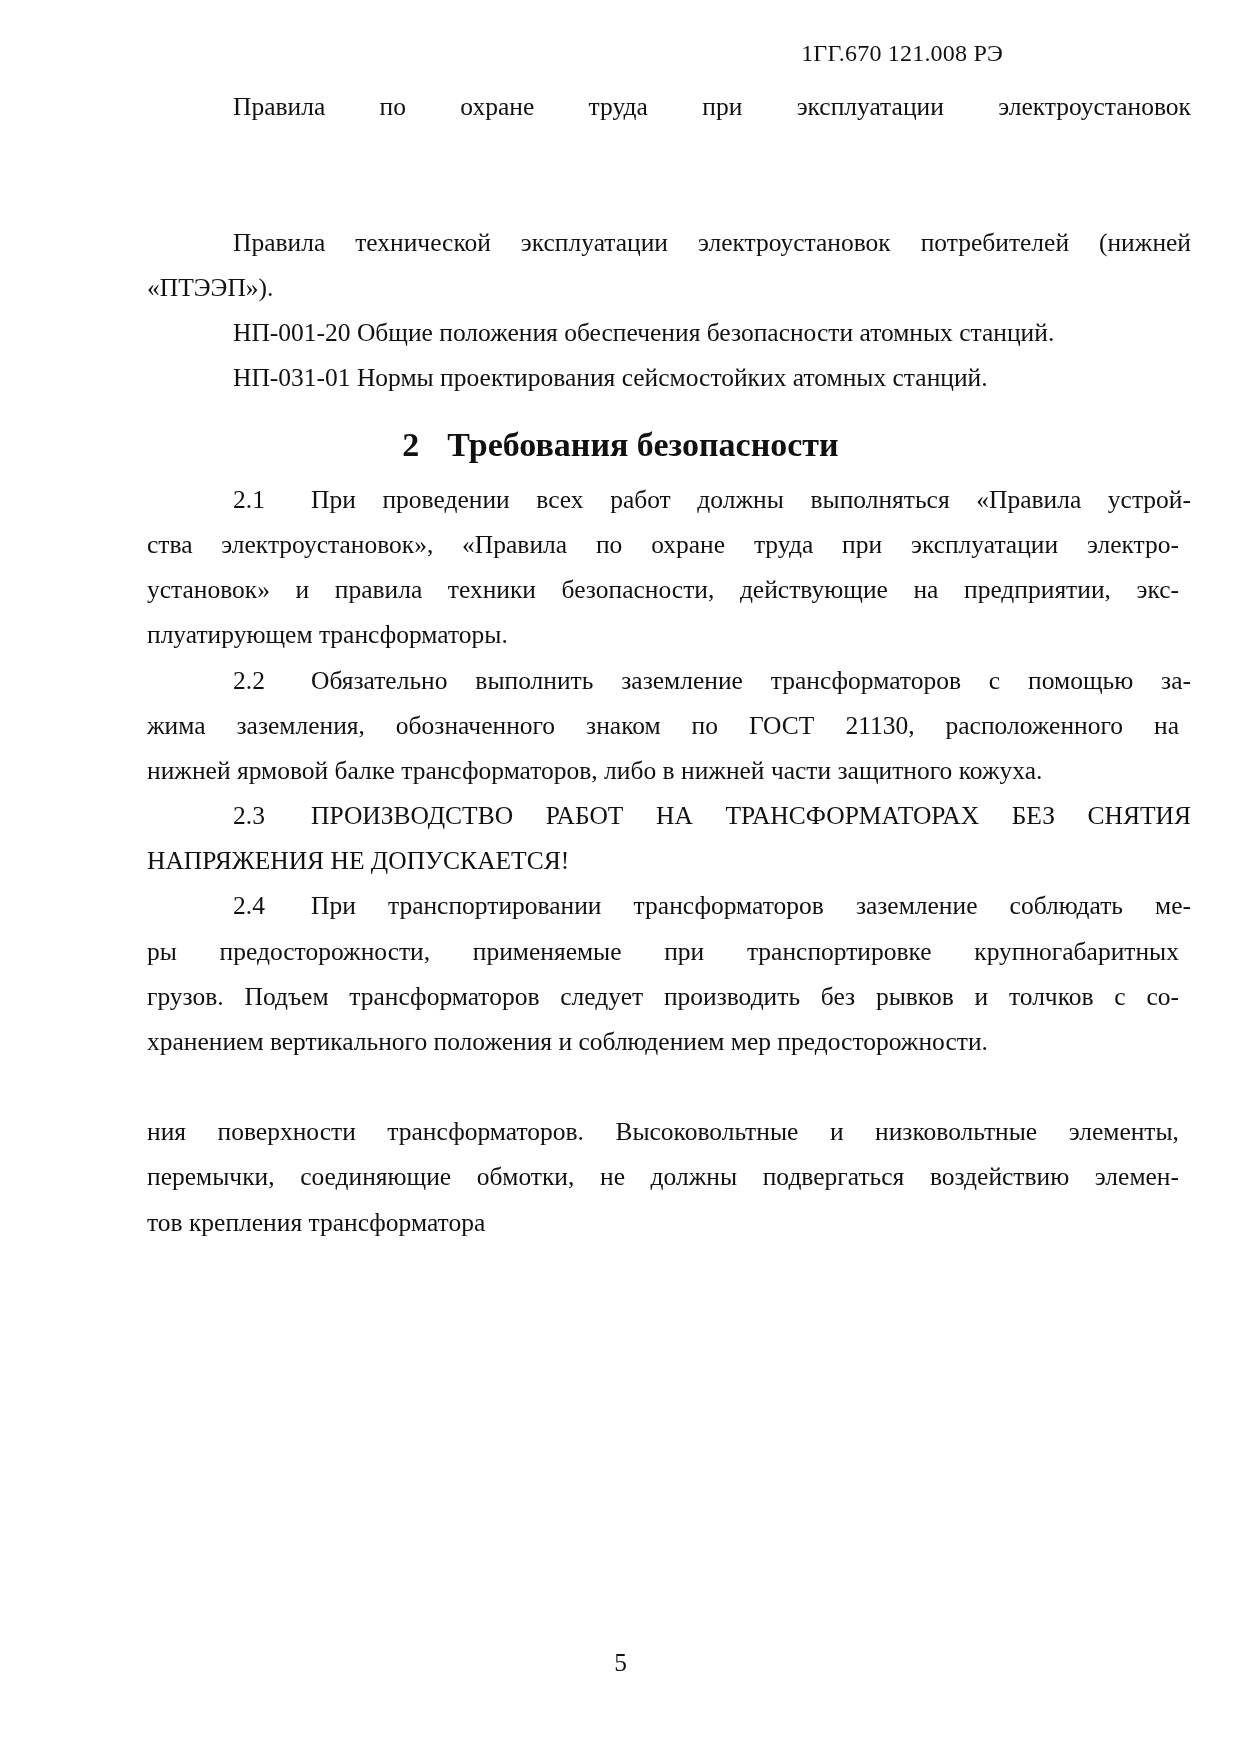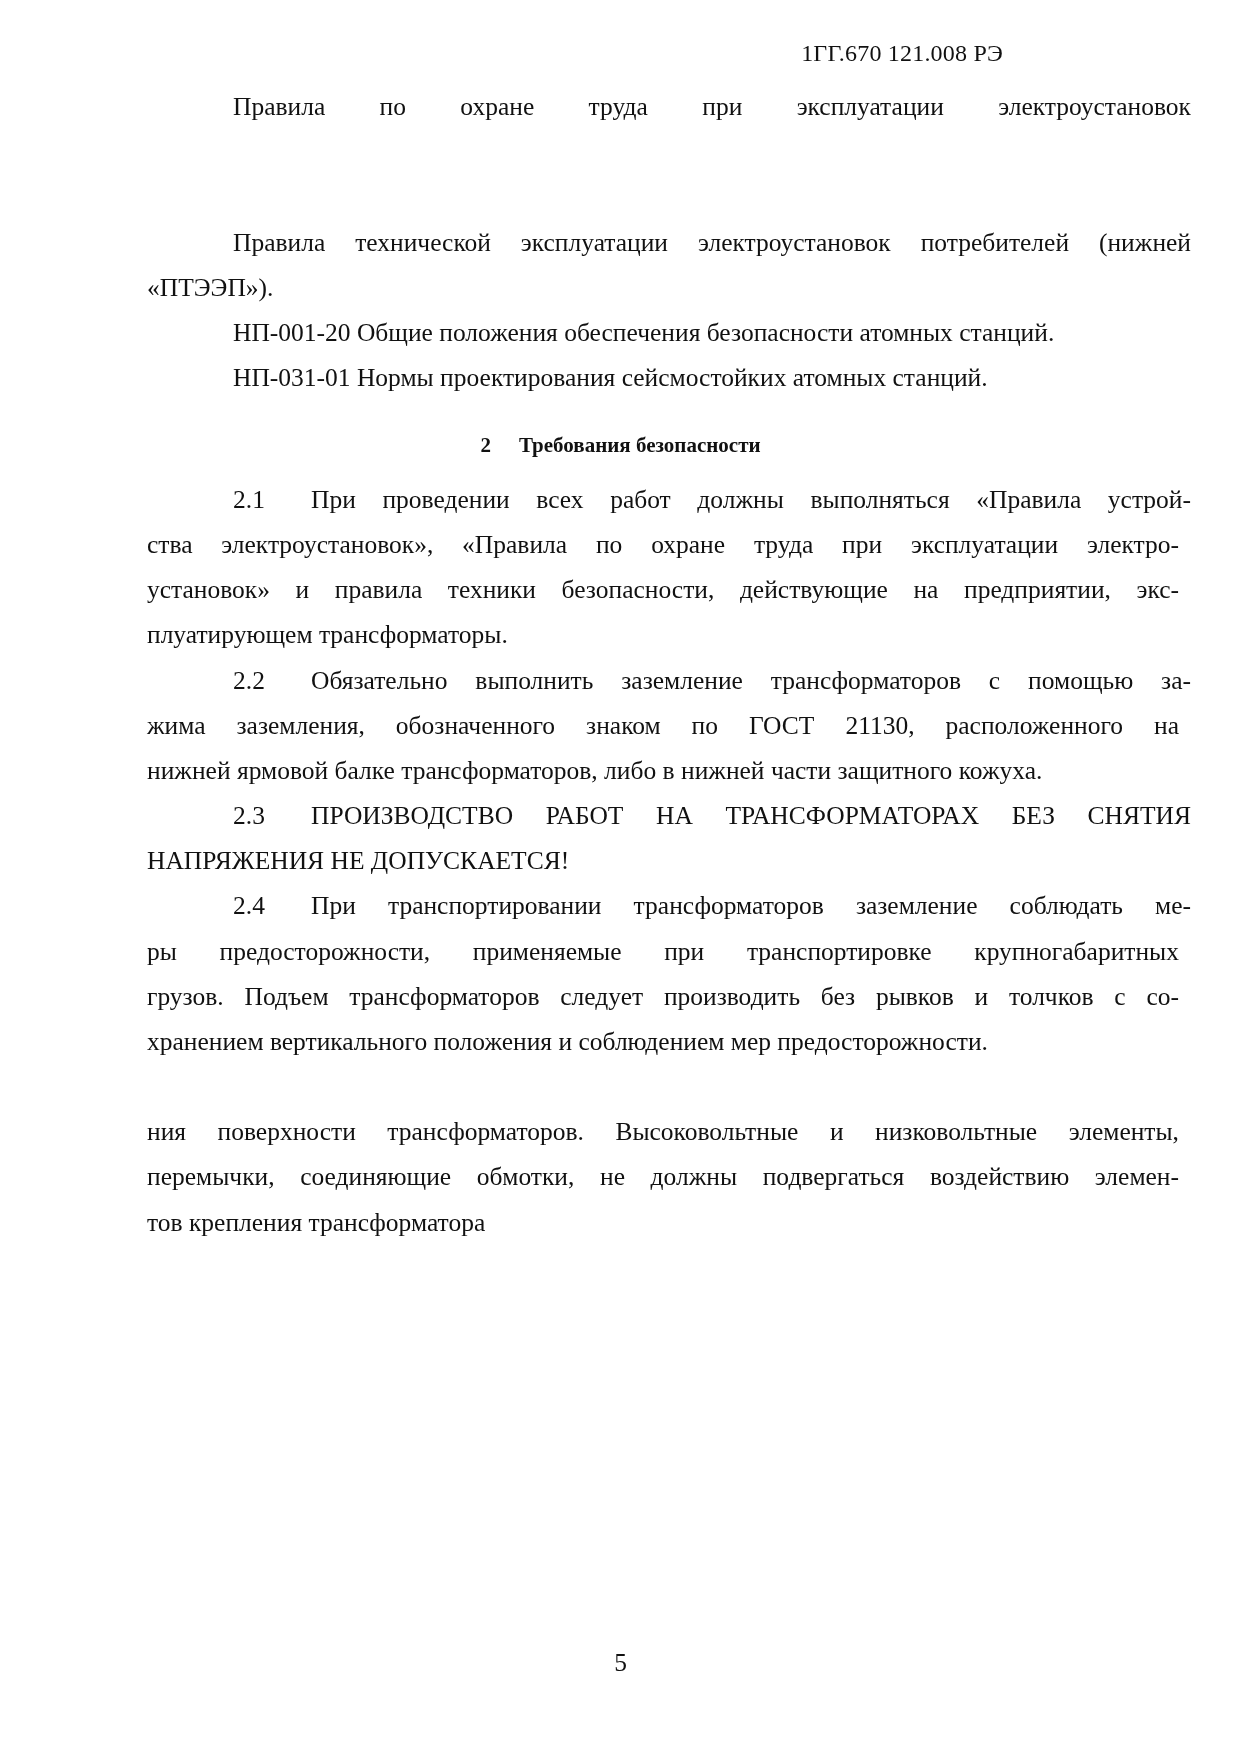--- a/index.html
+++ b/index.html
@@ -15,21 +15,21 @@
   }
   .line {
     position: absolute; left: 147px; width: 1032px;
     font-size: 25.5px; line-height: 30px; white-space: nowrap;
   }
   .just { text-align: justify; text-align-last: justify; white-space: normal; }
   .indent { left: 224px; width: 958px; margin-left: 9px; }
   .num { display: inline-block; width: 78px; }
   .heading {
     position: absolute; left: 0; width: 1241px; text-align: center;
-    font-size: 21px; font-weight: bold; line-height: 30px;
+    font-size: 34px; font-weight: bold; line-height: 30px;
   }
   .heading .hnum { margin-right: 28px; }
   .page-number {
     position: absolute; left: 0; width: 1241px; text-align: center;
     top: 1648px; font-size: 25.5px; line-height: 30px;
   }
 </style>
 </head>
 <body>
 

